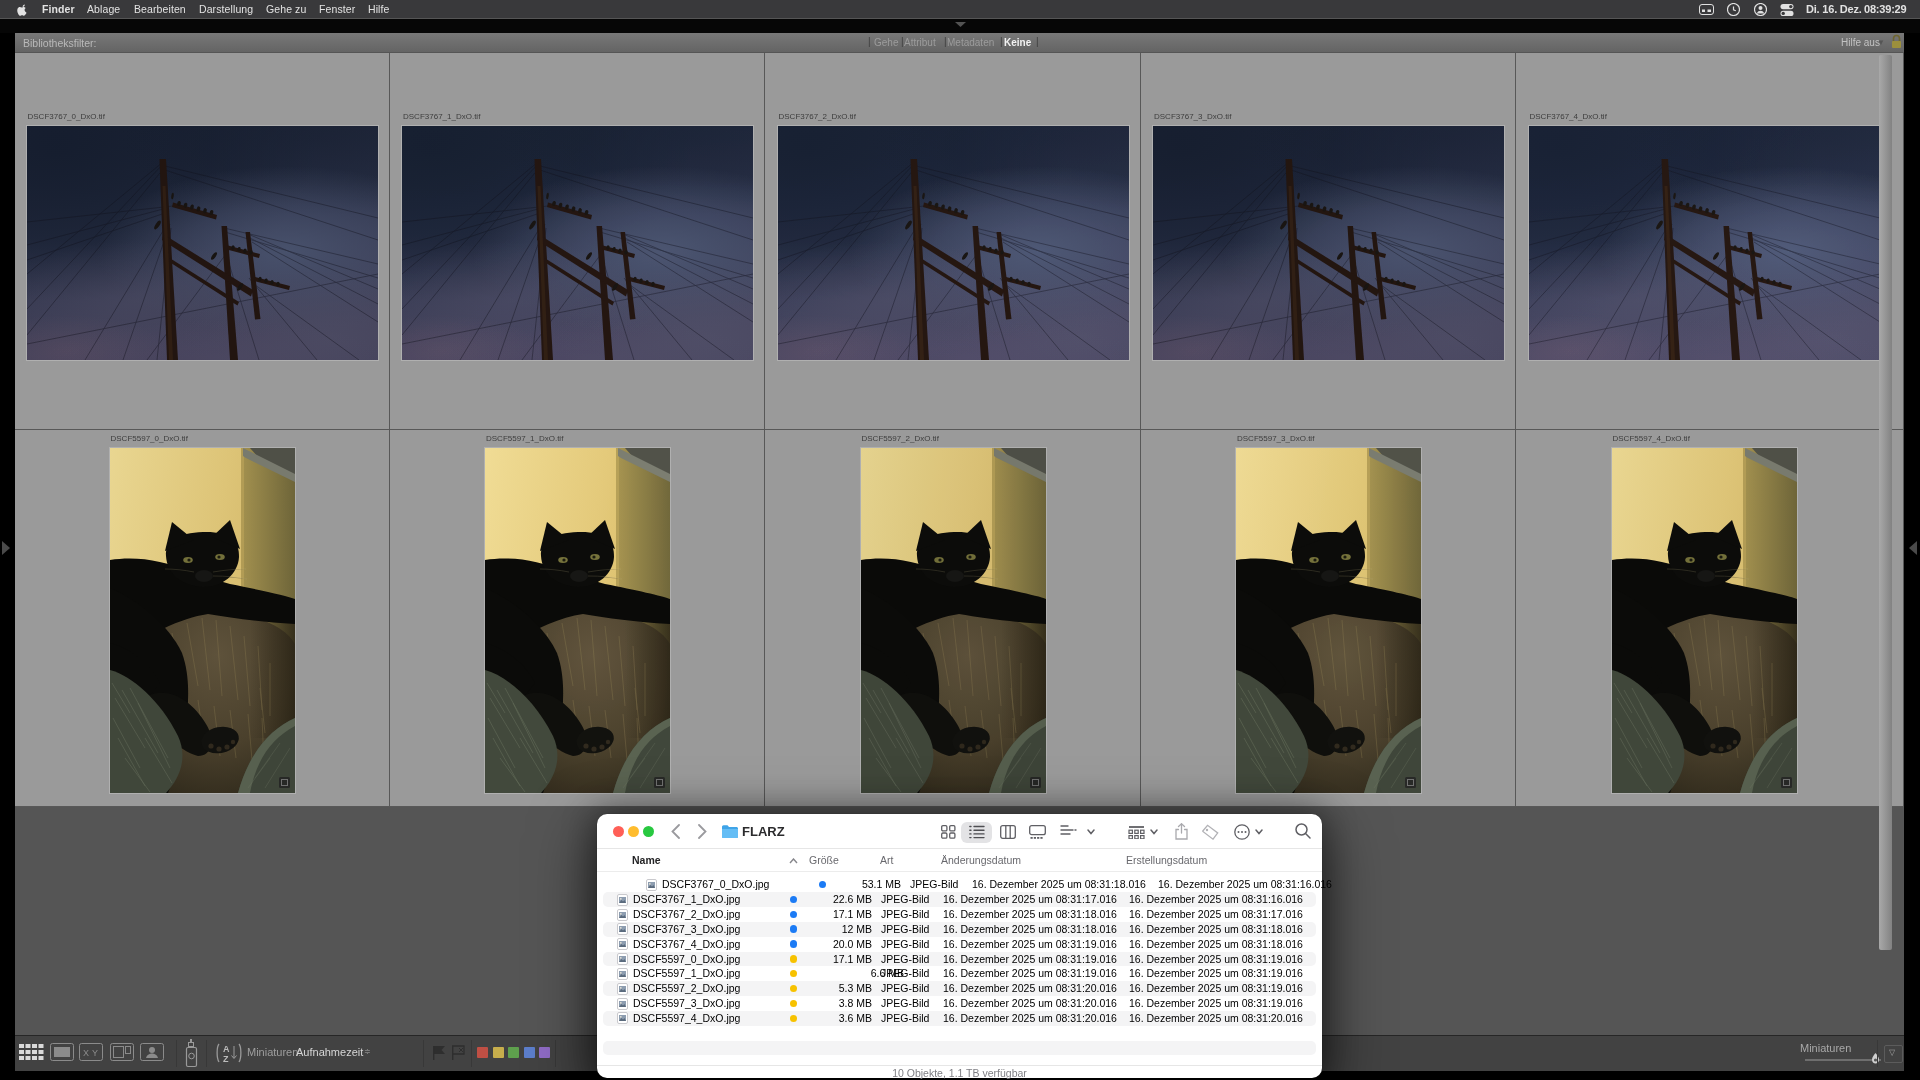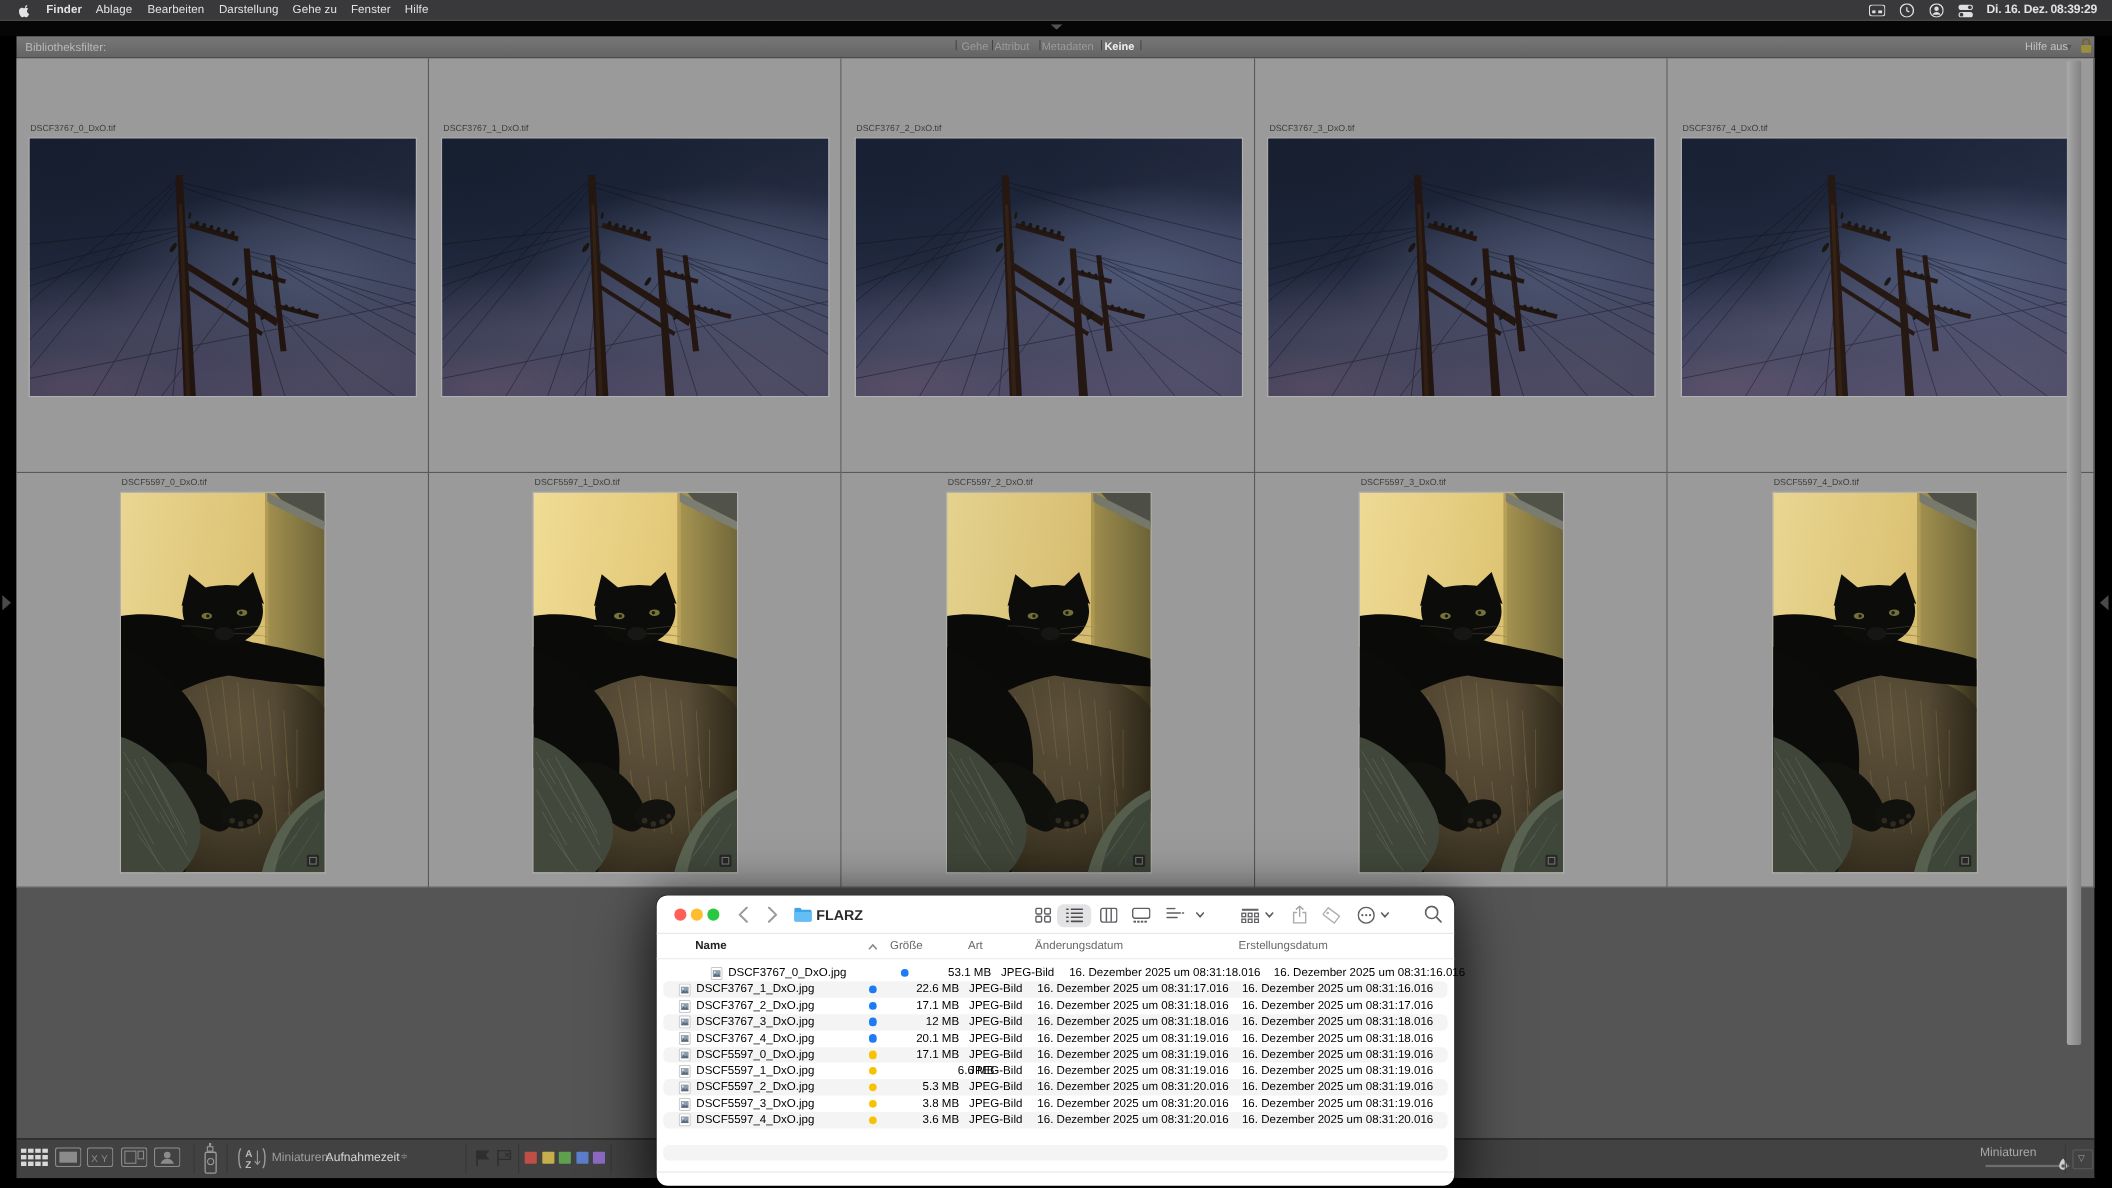--- a/index.html
+++ b/index.html
@@ -616,21 +616,21 @@
       </div>
       <div class="abs" style="left:0;top:122.69999999999999px;width:725px;height:14.85px;">
         <svg class="abs" style="left:20px;top:1.5px" width="11" height="12" viewBox="0 0 11 12">
           <rect x="0.5" y="0.5" width="10" height="11" rx="1.5" fill="#fff" stroke="#c9c9cd"></rect>
           <rect x="2" y="3" width="7" height="6" fill="#8d9db0"></rect>
           <circle cx="3.8" cy="4.8" r="0.9" fill="#e8e4d8"></circle>
           <path d="M2,9 L4.5,6 L6,7.5 L7.5,6 L9,9 Z" fill="#5a6a7d"></path>
         </svg>
         <div class="rtxt" style="left:36px;">DSCF3767_4_DxO.jpg</div>
         <div class="dot" style="left:192.5px;background:#1c7bf5"></div>
-        <div class="fsize">20.1 MB</div>
+        <div class="fsize">20.0 MB</div>
         <div class="rtxt" style="left:284px;">JPEG-Bild</div>
         <div class="rtxt" style="left:346px;">16. Dezember 2025 um 08:31:19.016</div>
         <div class="rtxt" style="left:532px;">16. Dezember 2025 um 08:31:18.016</div>
       </div>
       <div class="abs stripe" style="left:6px;top:137.55px;width:713px;height:14.85px;"></div>
       <div class="abs" style="left:0;top:137.55px;width:725px;height:14.85px;">
         <svg class="abs" style="left:20px;top:1.5px" width="11" height="12" viewBox="0 0 11 12">
           <rect x="0.5" y="0.5" width="10" height="11" rx="1.5" fill="#fff" stroke="#c9c9cd"></rect>
           <rect x="2" y="3" width="7" height="6" fill="#8d9db0"></rect>
           <circle cx="3.8" cy="4.8" r="0.9" fill="#e8e4d8"></circle>
@@ -697,13 +697,14 @@
         <div class="rtxt" style="left:36px;">DSCF5597_4_DxO.jpg</div>
         <div class="dot" style="left:192.5px;background:#f7c200"></div>
         <div class="fsize">3.6 MB</div>
         <div class="rtxt" style="left:284px;">JPEG-Bild</div>
         <div class="rtxt" style="left:346px;">16. Dezember 2025 um 08:31:20.016</div>
         <div class="rtxt" style="left:532px;">16. Dezember 2025 um 08:31:20.016</div>
       </div>
       <div class="abs stripe" style="left:6px;top:226.64999999999998px;width:713px;height:14.85px;"></div>
     </div>
  <div class="abs" style="left:0px;top:251px;width:725px;height:1px;background:#e6e6e6;"></div>
+ <div class="abs" style="left:0px;top:253px;width:725px;text-align:center;color:#7f7f84;font-size:10.5px;">10 Objekte, 1.1 TB verfügbar</div>
 </div>
 
 </body></html>

